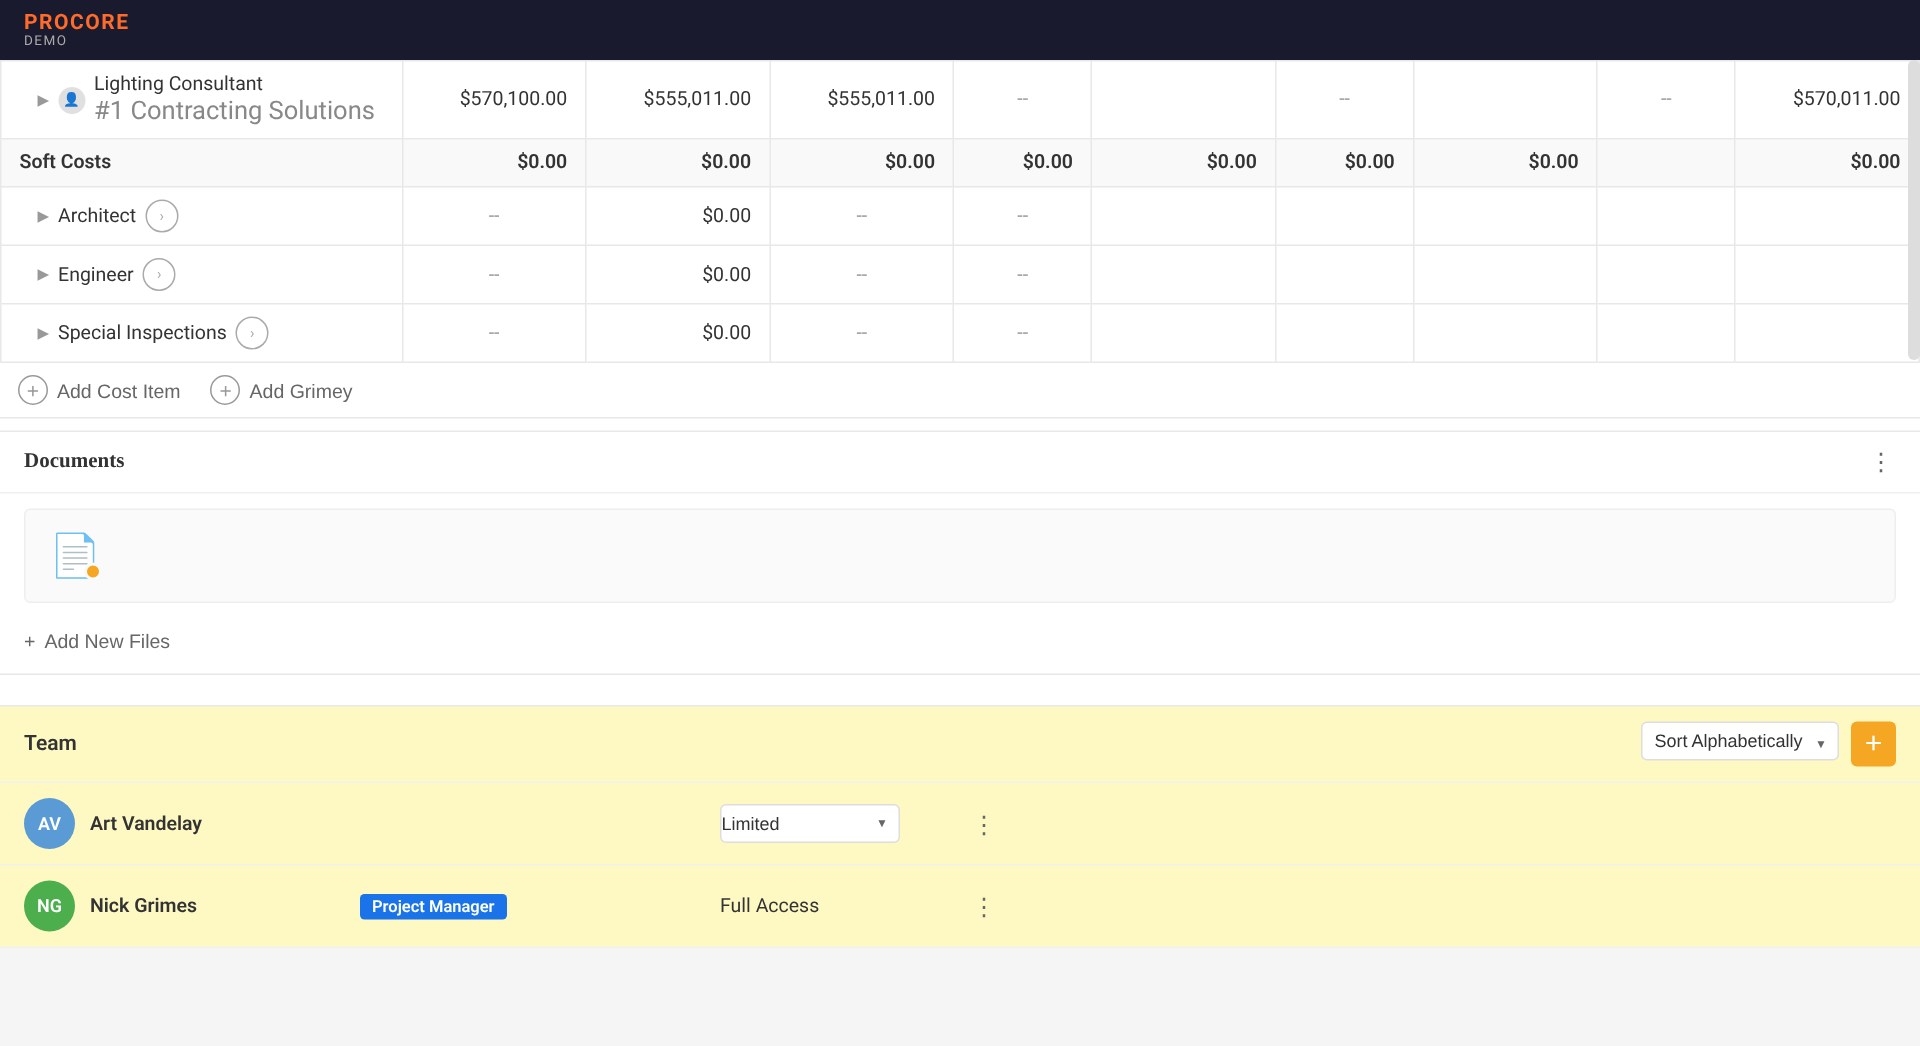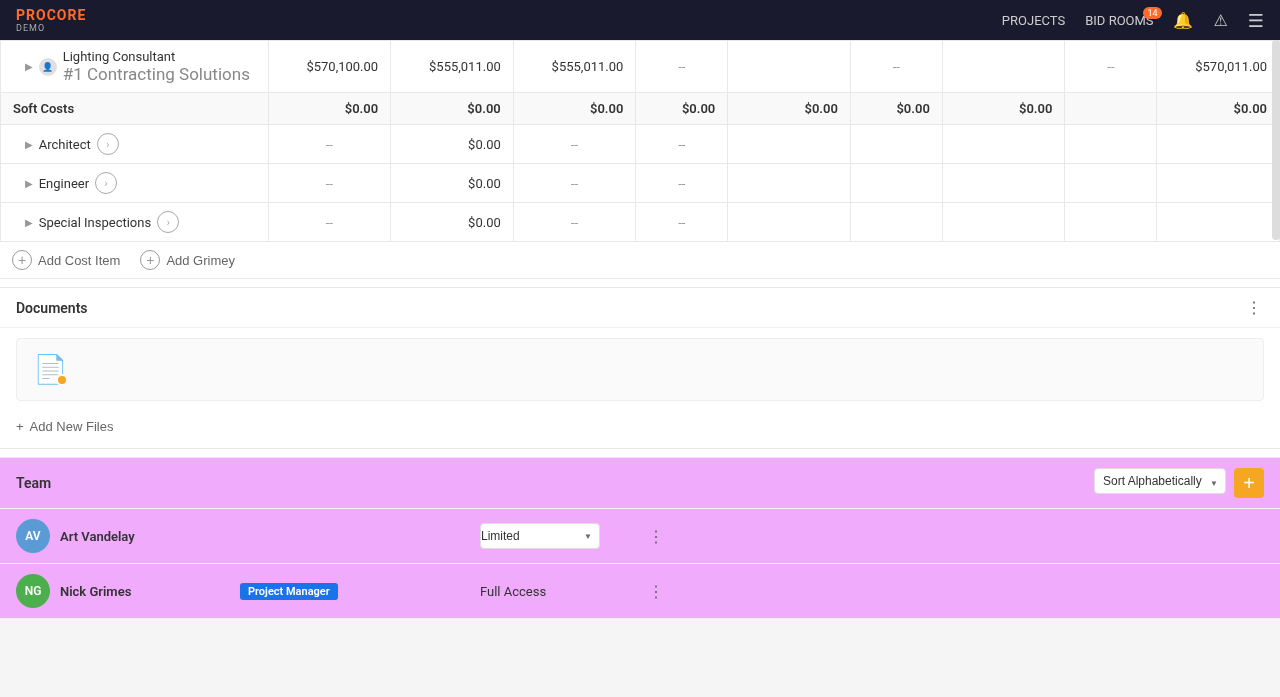--- a/index.html
+++ b/index.html
@@ -5,24 +5,24 @@
     * { box-sizing: border-box; margin: 0; padding: 0; }
     body { font-family: -apple-system, BlinkMacSystemFont, 'Segoe UI', Roboto, sans-serif; font-size: 13px; background: #f5f5f5; color: #333; }
 
     
     .top-nav {
       background: #1a1a2e;
       height: 40px;
       display: flex;
       align-items: center;
       padding: 0 16px;
-      justify-content: space-between;
       position: fixed;
       top: 0; left: 0; right: 0;
       z-index: 100;
+      gap: 48px;
     }
     .nav-left { display: flex; align-items: center; gap: 12px; }
     .procore-logo { display: flex; flex-direction: column; }
     .procore-logo .logo-text { color: #ff6b2b; font-weight: 700; font-size: 14px; letter-spacing: 1px; }
     .procore-logo .demo-text { color: #aaa; font-size: 9px; letter-spacing: 1px; }
     .nav-right { display: flex; align-items: center; gap: 20px; }
     .nav-link { color: #ccc; font-size: 13px; cursor: pointer; text-decoration: none; }
     .nav-badge { position: relative; }
     .badge { background: #ff6b2b; color: white; border-radius: 10px; font-size: 9px; padding: 1px 4px; position: absolute; top: -6px; right: -8px; }
     .nav-icon { color: #ccc; cursor: pointer; font-size: 16px; }
@@ -120,20 +120,21 @@
       border-top: 1px solid #e8e8e8;
       border-bottom: 1px solid #e8e8e8;
     }
 
     .section-header-bar {
       display: flex;
       align-items: center;
       justify-content: space-between;
       padding: 10px 16px;
       border-bottom: 1px solid #f0f0f0;
+      font-family: Liberation Serif, serif;
     }
 
     .section-title { font-weight: 600; font-size: 14px; }
 
     .three-dots { cursor: pointer; color: #666; font-size: 16px; letter-spacing: 2px; }
 
     .docs-empty {
       display: flex;
       align-items: center;
       gap: 12px;
@@ -156,22 +157,22 @@
       gap: 6px;
     }
 
     .add-files-btn {
       display: flex; align-items: center; gap: 6px;
       color: #666; font-size: 13px; cursor: pointer; background: none; border: none;
     }
 
     
     .team-section {
-      background: #f0abfc;
-      margin-top: 8px;
+      background: #fef9c3;
+      margin-top: 20px;
       border-top: 1px solid #e8e8e8;
     }
 
     .team-header {
       display: flex;
       align-items: center;
       justify-content: space-between;
       padding: 10px 16px;
       border-bottom: 1px solid #f0f0f0;
     }
@@ -302,30 +303,20 @@
   </style>
 </head>
 <body>
 
 <nav class="top-nav">
   <div class="nav-left">
     <div class="procore-logo">
       <span class="logo-text">PROCORE</span>
       <span class="demo-text">DEMO</span>
     </div>
-  </div>
-  <div class="nav-right">
-    <a class="nav-link">PROJECTS</a>
-    <div class="nav-badge">
-      <a class="nav-link">BID ROOMS</a>
-      <span class="badge">14</span>
-    </div>
-    <span class="nav-icon">🔔</span>
-    <span class="nav-icon">⚠</span>
-    <span class="hamburger">☰</span>
   </div>
 </nav>
 
 <div class="right-scrollbar"></div>
 
 <div class="main-content">
 
   <table class="budget-table">
     <tbody>
 

